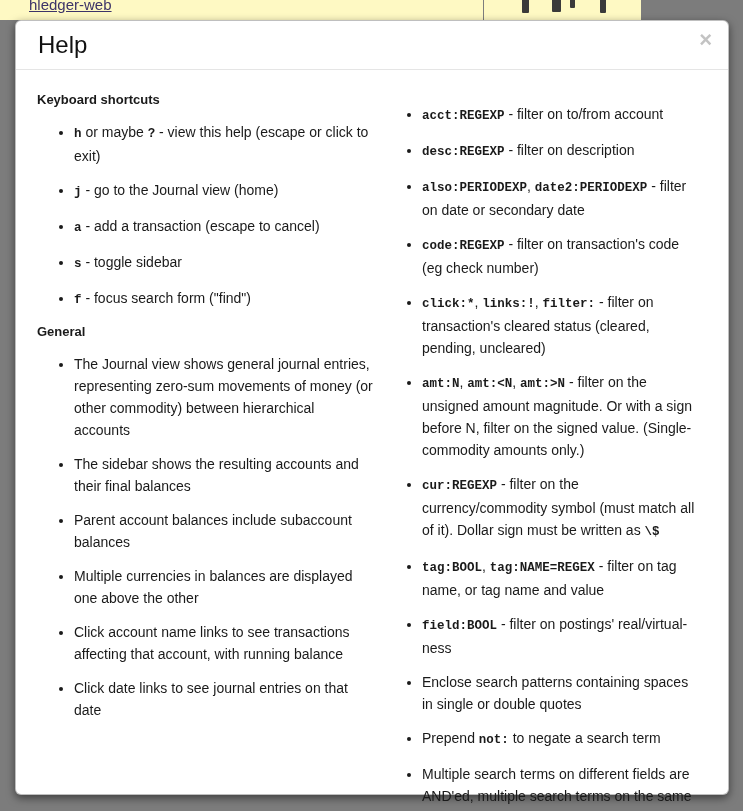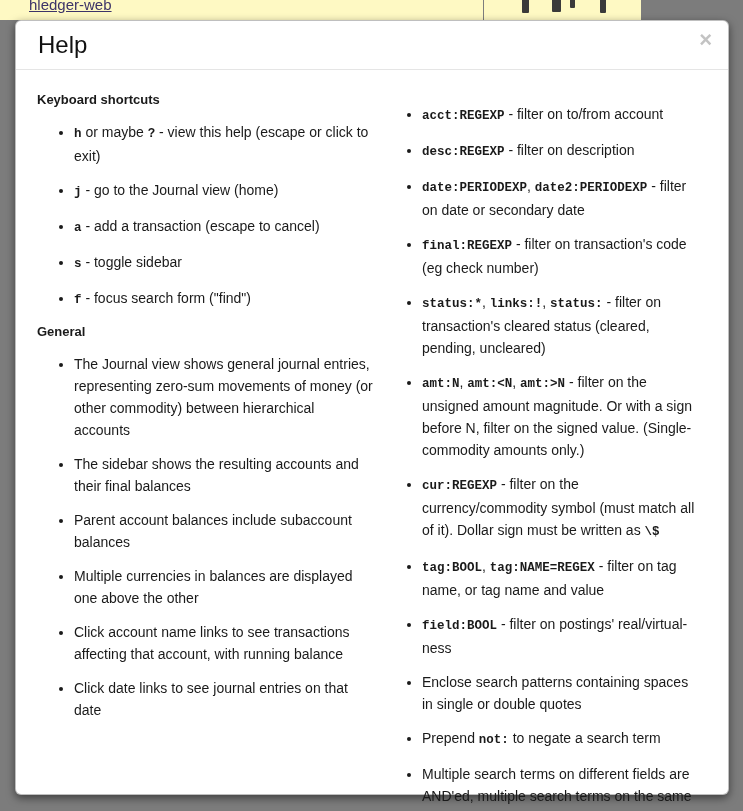--- a/index.html
+++ b/index.html
@@ -113,23 +113,23 @@
           <li>Parent account balances include subaccount balances</li>
           <li>Multiple currencies in balances are displayed one above the other</li>
           <li>Click account name links to see transactions affecting that account, with running balance</li>
           <li>Click date links to see journal entries on that date</li>
         </ul>
     </div>
     <div class="col-right">
       <ul class="help-list">
           <li><code>acct:REGEXP</code> - filter on to/from account</li>
           <li><code>desc:REGEXP</code> - filter on description</li>
-          <li><code>date:PERIODEXP</code>, <code>date2:PERIODEXP</code> - filter on date or secondary date</li>
-          <li><code>final:REGEXP</code> - filter on transaction's code (eg check number)</li>
-          <li><code>status:*</code>, <code>links:!</code>, <code>status:</code> - filter on transaction's cleared status (cleared, pending, uncleared)</li>
+          <li><code>also:PERIODEXP</code>, <code>date2:PERIODEXP</code> - filter on date or secondary date</li>
+          <li><code>code:REGEXP</code> - filter on transaction's code (eg check number)</li>
+          <li><code>click:*</code>, <code>links:!</code>, <code>filter:</code> - filter on transaction's cleared status (cleared, pending, uncleared)</li>
           <li><code>amt:N</code>, <code>amt:&lt;N</code>, <code>amt:&gt;N</code> - filter on the unsigned amount magnitude. Or with a sign before N, filter on the signed value. (Single-commodity amounts only.)</li>
           <li><code>cur:REGEXP</code> - filter on the currency/commodity symbol (must match all of it). Dollar sign must be written as <code>\$</code></li>
           <li><code>tag:BOOL</code>, <code>tag:NAME=REGEX</code> - filter on tag name, or tag name and value</li>
           <li><code>field:BOOL</code> - filter on postings' real/virtual-ness</li>
           <li>Enclose search patterns containing spaces in single or double quotes</li>
           <li>Prepend <code>not:</code> to negate a search term</li>
           <li>Multiple search terms on different fields are AND'ed, multiple search terms on the same click are OR'ed</li>
           <li>These search terms also work code command-line hledger</li>
         </ul>
     </div>

